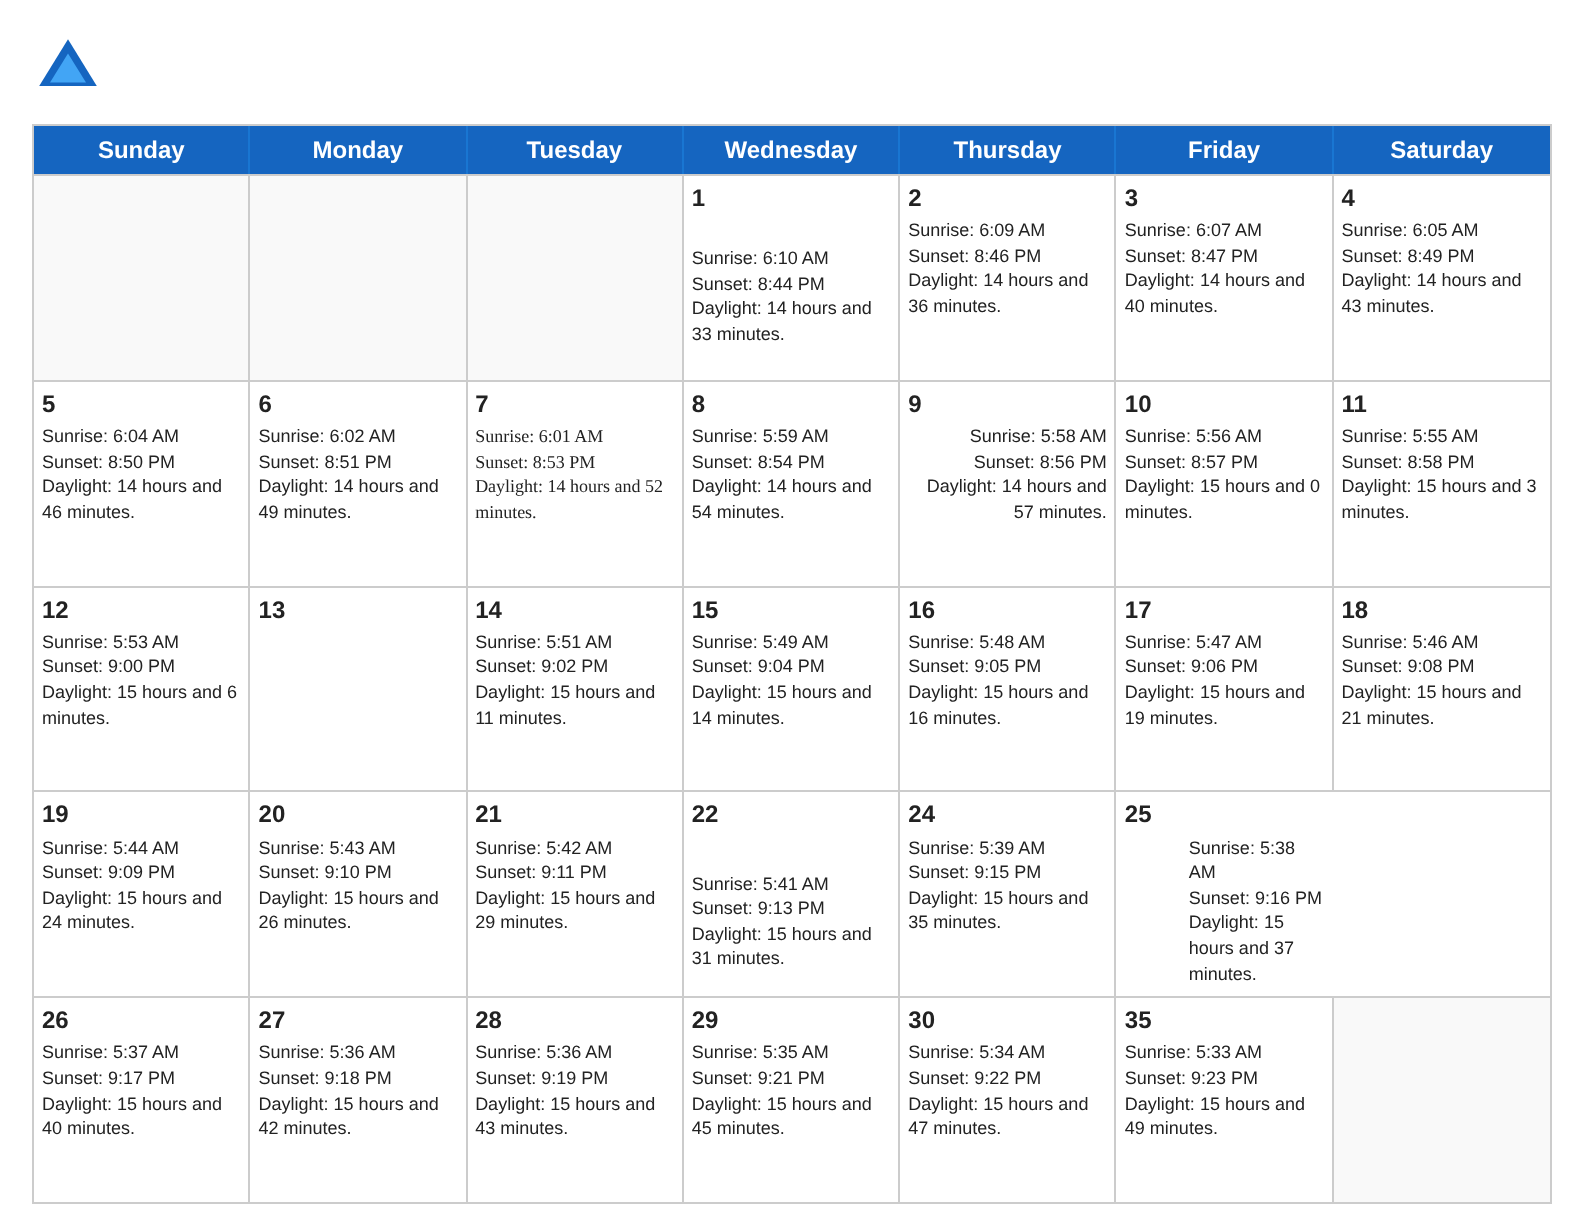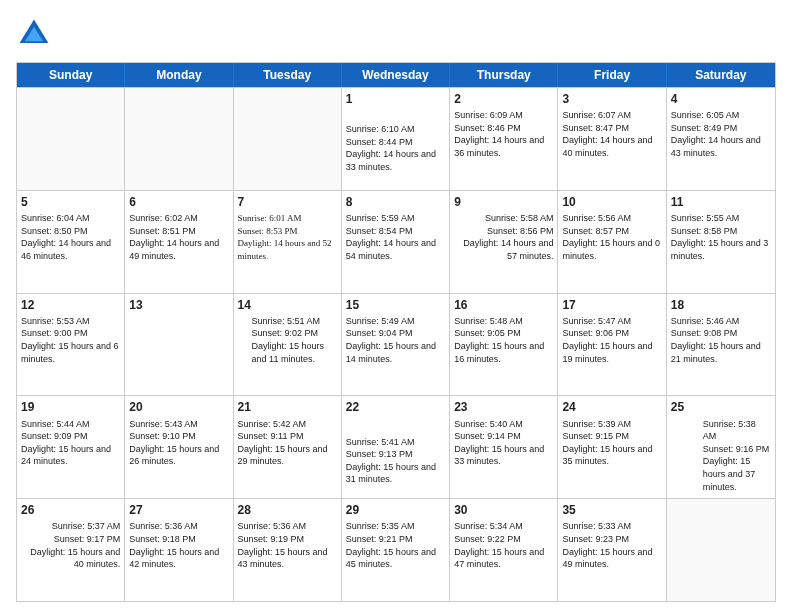--- a/index.html
+++ b/index.html
@@ -218,21 +218,21 @@
             <span class="day-num">12</span>
             <div class="cell-text" style="white-space: pre-line;">Sunrise: 5:53 AM
 Sunset: 9:00 PM
 Daylight: 15 hours and 6 minutes.</div>
           </div>
           <div class="cal-cell">
             <span class="day-num">13</span>
           </div>
           <div class="cal-cell">
             <span class="day-num">14</span>
-            <div class="cell-text" style="white-space: pre-line; margin-left: 14px;">Sunrise: 5:51 AM
+            <div class="cell-text" style="white-space: pre-line;">Sunrise: 5:51 AM
 Sunset: 9:02 PM
 Daylight: 15 hours and 11 minutes.</div>
           </div>
           <div class="cal-cell">
             <span class="day-num">15</span>
             <div class="cell-text" style="white-space: pre-line;">Sunrise: 5:49 AM
 Sunset: 9:04 PM
 Daylight: 15 hours and 14 minutes.</div>
           </div>
           <div class="cal-cell">
@@ -273,42 +273,36 @@
 Sunset: 9:11 PM
 Daylight: 15 hours and 29 minutes.</div>
           </div>
           <div class="cal-cell">
             <span class="day-num">22</span>
             <div class="cell-text" style="white-space: pre-line; margin-top: 20px;">Sunrise: 5:41 AM
 Sunset: 9:13 PM
 Daylight: 15 hours and 31 minutes.</div>
           </div>
           <div class="cal-cell">
-            <span class="day-num">23</span>
-            <div class="cell-text" style="white-space: pre-line;">Sunrise: 5:40 AM
-Sunset: 9:14 PM
-Daylight: 15 hours and 33 minutes.</div>
-          </div>
-          <div class="cal-cell">
             <span class="day-num">24</span>
             <div class="cell-text" style="white-space: pre-line;">Sunrise: 5:39 AM
 Sunset: 9:15 PM
 Daylight: 15 hours and 35 minutes.</div>
           </div>
           <div class="cal-cell">
             <span class="day-num">25</span>
             <div class="cell-text" style="white-space: pre-line; margin-left: 32px;">Sunrise: 5:38 AM
 Sunset: 9:16 PM
 Daylight: 15 hours and 37 minutes.</div>
           </div>
         </div>
         <div class="cal-row">
           <div class="cal-cell">
             <span class="day-num">26</span>
-            <div class="cell-text" style="white-space: pre-line; text-align: right;">Sunrise: 5:37 AM
+            <div class="cell-text" style="white-space: pre-line;">Sunrise: 5:37 AM
 Sunset: 9:17 PM
 Daylight: 15 hours and 40 minutes.</div>
           </div>
           <div class="cal-cell">
             <span class="day-num">27</span>
             <div class="cell-text" style="white-space: pre-line;">Sunrise: 5:36 AM
 Sunset: 9:18 PM
 Daylight: 15 hours and 42 minutes.</div>
           </div>
           <div class="cal-cell">

